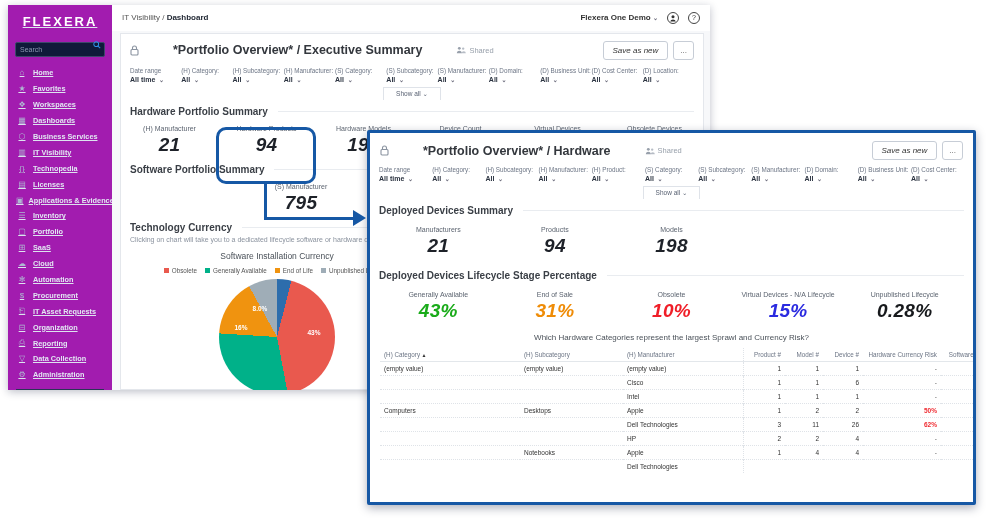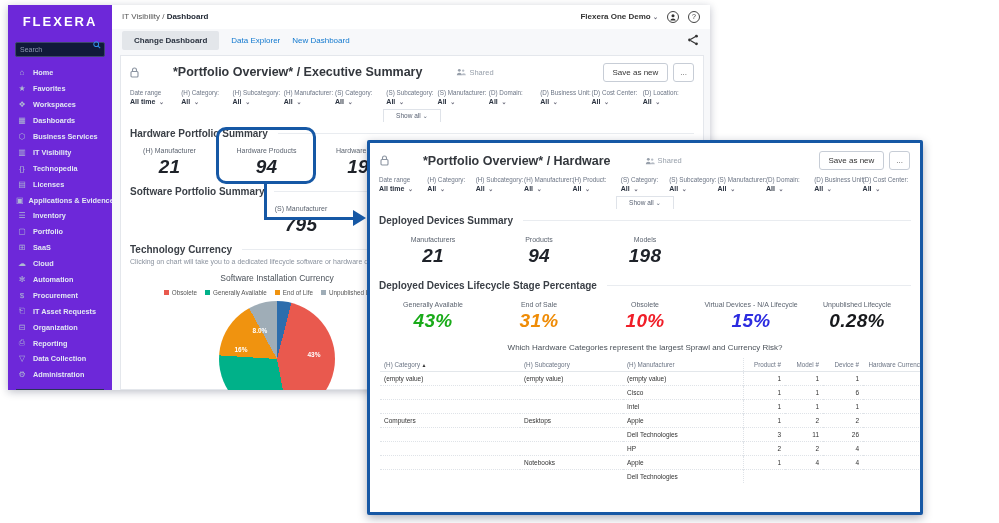--- a/index.html
+++ b/index.html
@@ -4,21 +4,21 @@
 <style>
   * { margin:0; padding:0; box-sizing:border-box; }
   html,body { width:999px; height:523px; background:#fff; font-family:"Liberation Sans", sans-serif; }
   .canvas { position:relative; width:999px; height:523px; background:#fff; overflow:hidden; }
 
   
   .app { position:absolute; left:8px; top:5px; width:702px; height:385px; background:#f7f8fa;
          box-shadow:0 2px 8px rgba(20,30,60,.28); display:flex; overflow:hidden; z-index:10; }
 
   
-  .sidebar { width:104px; background:#6d28d9; color:#dce3ef; flex:0 0 104px; display:flex; flex-direction:column; }
+  .sidebar { width:104px; background:#a21caf; color:#dce3ef; flex:0 0 104px; display:flex; flex-direction:column;text-decoration:underline; }
   .logo { text-align:center; padding:9px 0 7px; font-size:13px; letter-spacing:2px; color:#fff; font-weight:bold; }
   .search-wrap { margin:2px 7px 8px; position:relative; }
   .search-input { width:100%; height:15px; background:#101a3a; border:1px solid #3c486b; border-radius:2px;
                   color:#cfd6e4; font-size:7px; padding:0 14px 0 4px; font-family:"Liberation Sans",sans-serif; }
   .search-input::placeholder { color:#8d98b3; }
   .mag { position:absolute; right:4px; top:3px; width:8px; height:8px; }
   .mag circle { stroke:#2f8fe8; fill:none; } .mag line { stroke:#2f8fe8; }
   .menu { flex:1; }
   .menu-item { display:flex; align-items:center; height:15.9px; padding:0 8px; cursor:pointer; }
   .menu-item .ic { width:12px; font-size:8px; color:#aeb9d2; text-align:center; margin-right:5px; }
@@ -44,21 +44,21 @@
   .share-btn circle { fill:#333; } .share-btn line { stroke:#333; stroke-width:1.4; }
 
   
   .card { margin:2px 6px 0 8px; background:#fff; border:1px solid #e4e7ec; position:relative; min-height:330px; }
   .card-head { display:flex; align-items:center; padding:7px 9px 5px;gap:28px; }
   .lock svg, .people svg { display:block; }
   .card-title { font-size:12.5px; font-weight:bold; color:#33373d; margin:0 6px 0 6px; }
   .shared { display:flex; align-items:center; gap:3px; color:#98a0ab; font-size:7.5px; }
   .head-actions { margin-left:auto; display:flex; gap:5px; }
   .btn-outline { background:#fff; border:1px solid #c7cdd6; border-radius:3px; font-size:8px; color:#333;
-                 padding:4px 9px; cursor:pointer; font-family:"Liberation Sans",sans-serif; }
+                 padding:4px 9px; cursor:pointer; font-family:"Liberation Sans",sans-serif;font-style:italic; }
   .btn-more { background:#fff; border:1px solid #c7cdd6; border-radius:3px; font-size:8px; color:#555;
               padding:4px 6px; cursor:pointer; }
   .filters { display:flex; padding:2px 9px 0; gap:0; }
   .filter { flex:1; min-width:0; }
   .filter .flabel { font-size:6.3px; color:#6c7585; white-space:nowrap; }
   .filter .fvalue { font-size:7px; font-weight:bold; color:#2b3340; margin-top:2px; white-space:nowrap; cursor:pointer; }
   .filter .fvalue .caret { margin-left:2px; }
   .showall { display:block; margin:4px auto 0; background:#fff; border:1px solid #dfe3e9; border-bottom:none;
              font-size:6.5px; color:#596273; padding:2px 12px; cursor:pointer; font-family:"Liberation Sans",sans-serif; }
   .section-head { display:flex; align-items:center; padding:6px 9px 2px;text-align:right; }
@@ -74,21 +74,21 @@
   .chart-block { width:300px; margin-left:6px; text-align:center; padding-top:8px; }
   .chart-title { font-size:8.5px; color:#4a5159; }
   .legend { display:flex; justify-content:center; gap:8px; margin-top:6px; }
   .legend-item { display:flex; align-items:center; gap:3px; font-size:6.3px; color:#555; white-space:nowrap; }
   .legend-sw { width:5px; height:5px; }
   .pie-wrap { position:relative; width:116px; height:116px; margin:5px auto 0; }
   .pie { width:116px; height:116px; border-radius:50%; }
   .pie-label { position:absolute; transform:translate(-50%,-50%); color:#fff; font-size:6.5px; font-weight:bold; }
 
   
-  .overlay { position:absolute; left:367px; top:140px; width:556px; height:375px; background:#fff;
+  .overlay { position:absolute; left:367px; top:130px; width:609px; height:375px; background:#fff;
              border:3px solid #1658a5; border-radius:2px; box-shadow:0 3px 10px rgba(20,30,60,.35);
              z-index:40; overflow:hidden; }
   .ov-inner { position:relative; width:100%; height:100%; }
   .ov .card-head { padding:8px 10px 4px; }
   .ov-table-title { text-align:center; font-size:8px; color:#4a5159; padding:9px 0 4px; }
   .htable { width:calc(100% - 20px); margin:2px 10px 0; border-collapse:collapse; table-layout:fixed; }
   .htable th { font-size:6.3px; color:#6c7585; font-weight:normal; text-align:left; padding:3px 4px;
                border-bottom:1px solid #e3e7eb; white-space:nowrap; }
   .htable th.num, .htable td.num { text-align:right; }
   .htable td { font-size:6.5px; color:#333; padding:3px 4px; white-space:nowrap; overflow:hidden; }
@@ -226,34 +226,20 @@
           <span class="circle-icon">
             <svg width="8" height="8" viewBox="0 0 10 10">
                 <circle cx="5" cy="3.4" r="1.9" fill="#333"></circle>
                 <path d="M1.4 9.4 A3.8 3.8 0 0 1 8.6 9.4 Z" fill="#333"></path>
               </svg>
           </span>
           <span class="circle-icon">?</span>
         </div>
       </div>
 
-      <div class="tabsrow">
-        <button class="btn-tab">Change Dashboard</button>
-        <button class="link-tab">Data Explorer</button>
-        <button class="link-tab">New Dashboard</button>
-        <button class="share-btn">
-          <svg viewBox="0 0 14 14">
-              <circle cx="11" cy="2.5" r="1.7"></circle>
-              <circle cx="3" cy="7" r="1.7"></circle>
-              <circle cx="11" cy="11.5" r="1.7"></circle>
-              <line x1="4.5" y1="6.2" x2="9.5" y2="3.2"></line>
-              <line x1="4.5" y1="7.8" x2="9.5" y2="10.8"></line>
-            </svg>
-        </button>
-      </div>
 
       <div class="card">
         <div class="card-head">
           <span class="lock">
             <svg width="9" height="11" viewBox="0 0 9 11">
                 <rect x="1" y="4.5" width="7" height="5.5" rx="1" fill="none" stroke="#8a93a0" stroke-width="1.1"></rect>
                 <path d="M2.5 4.5 V3 a2 2 0 0 1 4 0 V4.5" fill="none" stroke="#8a93a0" stroke-width="1.1"></path>
               </svg>
           </span>
           <span class="card-title">*Portfolio Overview* / Executive Summary</span>

